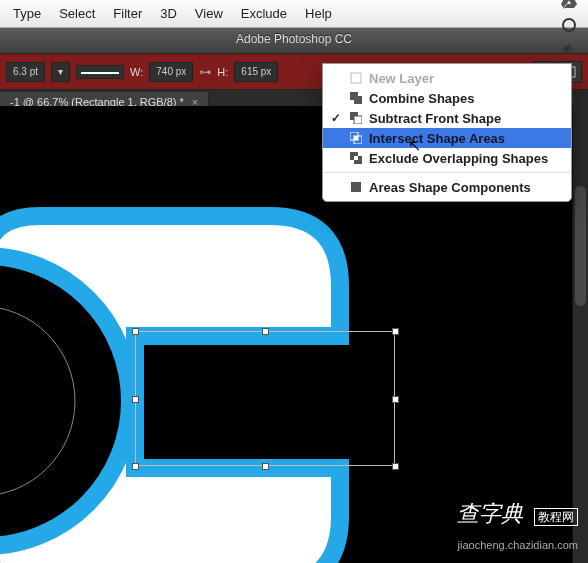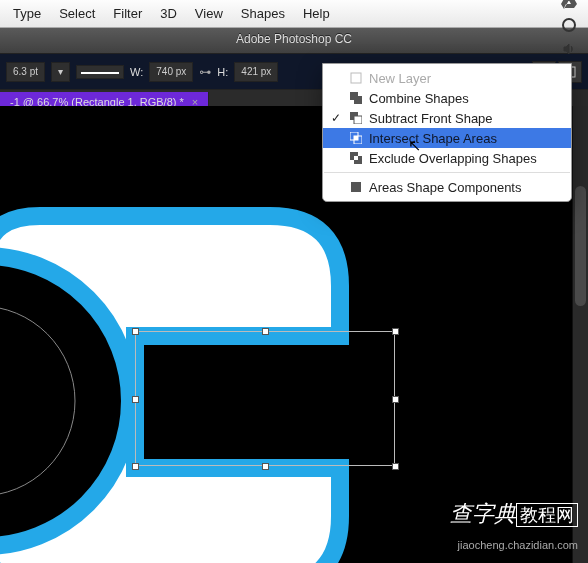--- a/index.html
+++ b/index.html
@@ -6,67 +6,67 @@
     body { width: 588px; height: 563px; background: #000; overflow: hidden; position: relative; }
     
     .top-menu { height: 28px; background: linear-gradient(#fdfdfd, #e8e8e8); border-bottom: 1px solid #aaa; display: flex; align-items: center; padding: 0 4px; font-size: 13px; color: #222; }
     .top-menu .mitem { padding: 0 9px; cursor: default; }
     .menu-right { margin-left: auto; display: flex; align-items: center; gap: 8px; padding-right: 6px; flex-direction: column; }
     .status-icon { width: 16px; height: 16px; display: flex; align-items: center; justify-content: center; font-size: 12px; }
     .a6 { font-weight: bold; font-size: 12px; }
     
     .titlebar { height: 26px; background: linear-gradient(#5a5a5a, #404040); color: #ddd; font-size: 12px; text-align: center; line-height: 22px; text-shadow: 0 -1px 0 rgba(0,0,0,.6); border-bottom: 1px solid #222; }
     
-    .options-bar { height: 36px; background: #0f172a; border-bottom: 1px solid #222; display: flex; align-items: center; padding: 0 6px; font-size: 11px; color: #ccc; gap: 6px; }
+    .options-bar { height: 36px; background: #7f1d1d; border-bottom: 1px solid #222; display: flex; align-items: center; padding: 0 6px; font-size: 11px; color: #ccc; gap: 6px; }
     .opt-field { background: #2f2f2f; border: 1px solid #222; padding: 2px 6px; height: 20px; display: flex; align-items: center; font-size: 10px; color: #ccc; }
     .opt-label { font-size: 11px; color: #ddd; }
     .line-preview { width: 48px; height: 14px; background: #2f2f2f; border: 1px solid #222; position: relative; }
     .line-preview::after { content: ""; position: absolute; left: 4px; right: 4px; top: 6px; height: 2px; background: #fff; }
     .chain { font-size: 12px; color: #aaa; }
     .path-btns { margin-left: auto; display: flex; gap: 2px; }
     .path-btn { width: 24px; height: 22px; background: #3a3a3a; border: 1px solid #222; display: flex; align-items: center; justify-content: center; }
     .path-btn svg { width: 14px; height: 14px; }
     
     .doc-tab-bar { height: 24px; background: #2b2b2b; border-bottom: 1px solid #111; display: flex; align-items: center; }
-    .doc-tab { background: #6d28d9; color: #ddd; font-size: 11px; padding: 4px 10px; border-right: 1px solid #222; display: flex; align-items: flex-start; gap: 8px; }
+    .doc-tab { background: #404040; color: #ddd; font-size: 11px; padding: 4px 10px; border-right: 1px solid #222; display: flex; align-items: flex-start; gap: 8px; }
     .close-x { font-size: 11px; color: #aaa; }
     
     .canvas-area { position: absolute; top: 106px; bottom: 0; left: 0; right: 0; background: #000; }
     .vector-shape { position: absolute; left: -110px; top: 100px; }
     .sel-handle { width: 7px; height: 7px; background: #fff; border: 1px solid #555; position: absolute; }
     .sel-box { position: absolute; border: 1px solid #bbb; }
     
     .context-menu { position: absolute; top: 63px; left: 322px; width: 250px; background: #fff; border: 1px solid #999; border-radius: 0 0 5px 5px; box-shadow: 0 8px 24px rgba(0,0,0,.4); padding: 4px 0; font-size: 13px; color: #222; }
-    .cm-row { display: flex; align-items: center; padding: 2px 10px 2px 6px; height: 20px; gap: 6px; }
+    .cm-row { display: flex; align-items: center; padding: 2px 10px 2px 6px; height: 20px; gap: 6px; font-weight: bold; }
     .cm-row .check { width: 14px; text-align: center; font-size: 12px; }
     .cm-row .micon { width: 14px; height: 14px; display: flex; align-items: center; justify-content: center; }
     .cm-row .micon svg { width: 12px; height: 12px; }
     .cm-row.disabled { color: #aaa; }
     .cm-row.selected { background: #3d79e5; color: #0f172a; }
     .cm-sep { height: 1px; background: #ddd; margin: 4px 1px; }
     .cursor { position: absolute; top: 136px; left: 408px; font-size: 16px; color: #000; pointer-events: none; }
     
     .watermark { position: absolute; right: 10px; bottom: 12px; text-align: right; font-family: "Microsoft YaHei","SimSun",sans-serif; }
     .wm1 { font-size: 22px; color: #fff; font-style: italic; }
-    .wm1 .wbox { font-style: normal; font-size: 18px; border: 1px solid #fff; padding: 1px 3px; margin-left: 0; }
+    .wm1 .wbox { font-style: normal; font-size: 12px; border: 1px solid #fff; padding: 1px 3px; margin-left: 11px; }
     .wm2 { font-size: 11px; color: #aaa; margin-top: 10px; }
     
     .scrollbar-v { position: absolute; right: 0; top: 106px; bottom: 0; width: 16px; background: #2a2a2a; border-left: 1px solid #111; }
     .scrollbar-v .thumb { position: absolute; left: 2px; right: 2px; top: 80px; height: 120px; background: #4a4a4a; border-radius: 6px; }
   </style>
 </head>
 <body>
 
 <div class="top-menu">
   <span class="mitem">Type</span>
   <span class="mitem">Select</span>
   <span class="mitem">Filter</span>
   <span class="mitem">3D</span>
   <span class="mitem">View</span>
-  <span class="mitem">Shapes</span>
+  <span class="mitem">Exclude</span>
   <span class="mitem">Help</span>
   <span class="menu-right">
     <span class="a6">A <span>6</span></span>
     <span class="status-icon">
         <svg viewBox="0 0 16 16">
           <path fill="#4aa6e8" d="M4 2L0 5l4 3-4 3 4 3 4-3 4 3 4-3-4-3 4-3-4-3-4 3z"></path>
         </svg>
       </span>
     <span class="status-icon">
         <svg viewBox="0 0 16 16">
@@ -90,21 +90,21 @@
 <div class="titlebar">Adobe Photoshop CC</div>
 
 <div class="options-bar">
   <span class="opt-field">6.3 pt</span>
   <span class="opt-field">▾</span>
   <span class="line-preview"></span>
   <span class="opt-label">W:</span>
   <span class="opt-field">740 px</span>
   <span class="chain">⊶</span>
   <span class="opt-label">H:</span>
-  <span class="opt-field">421 px</span>
+  <span class="opt-field">615 px</span>
   <span class="path-btns">
     <span class="path-btn">
         <svg viewBox="0 0 14 14">
           <rect x="1" y="1" width="8" height="8" fill="none" stroke="#ccc"></rect>
           <rect x="5" y="5" width="8" height="8" fill="#ccc"></rect>
         </svg>
       </span>
     <span class="path-btn">
         <svg viewBox="0 0 14 14">
           <rect x="2" y="2" width="10" height="10" fill="none" stroke="#ccc"></rect>

